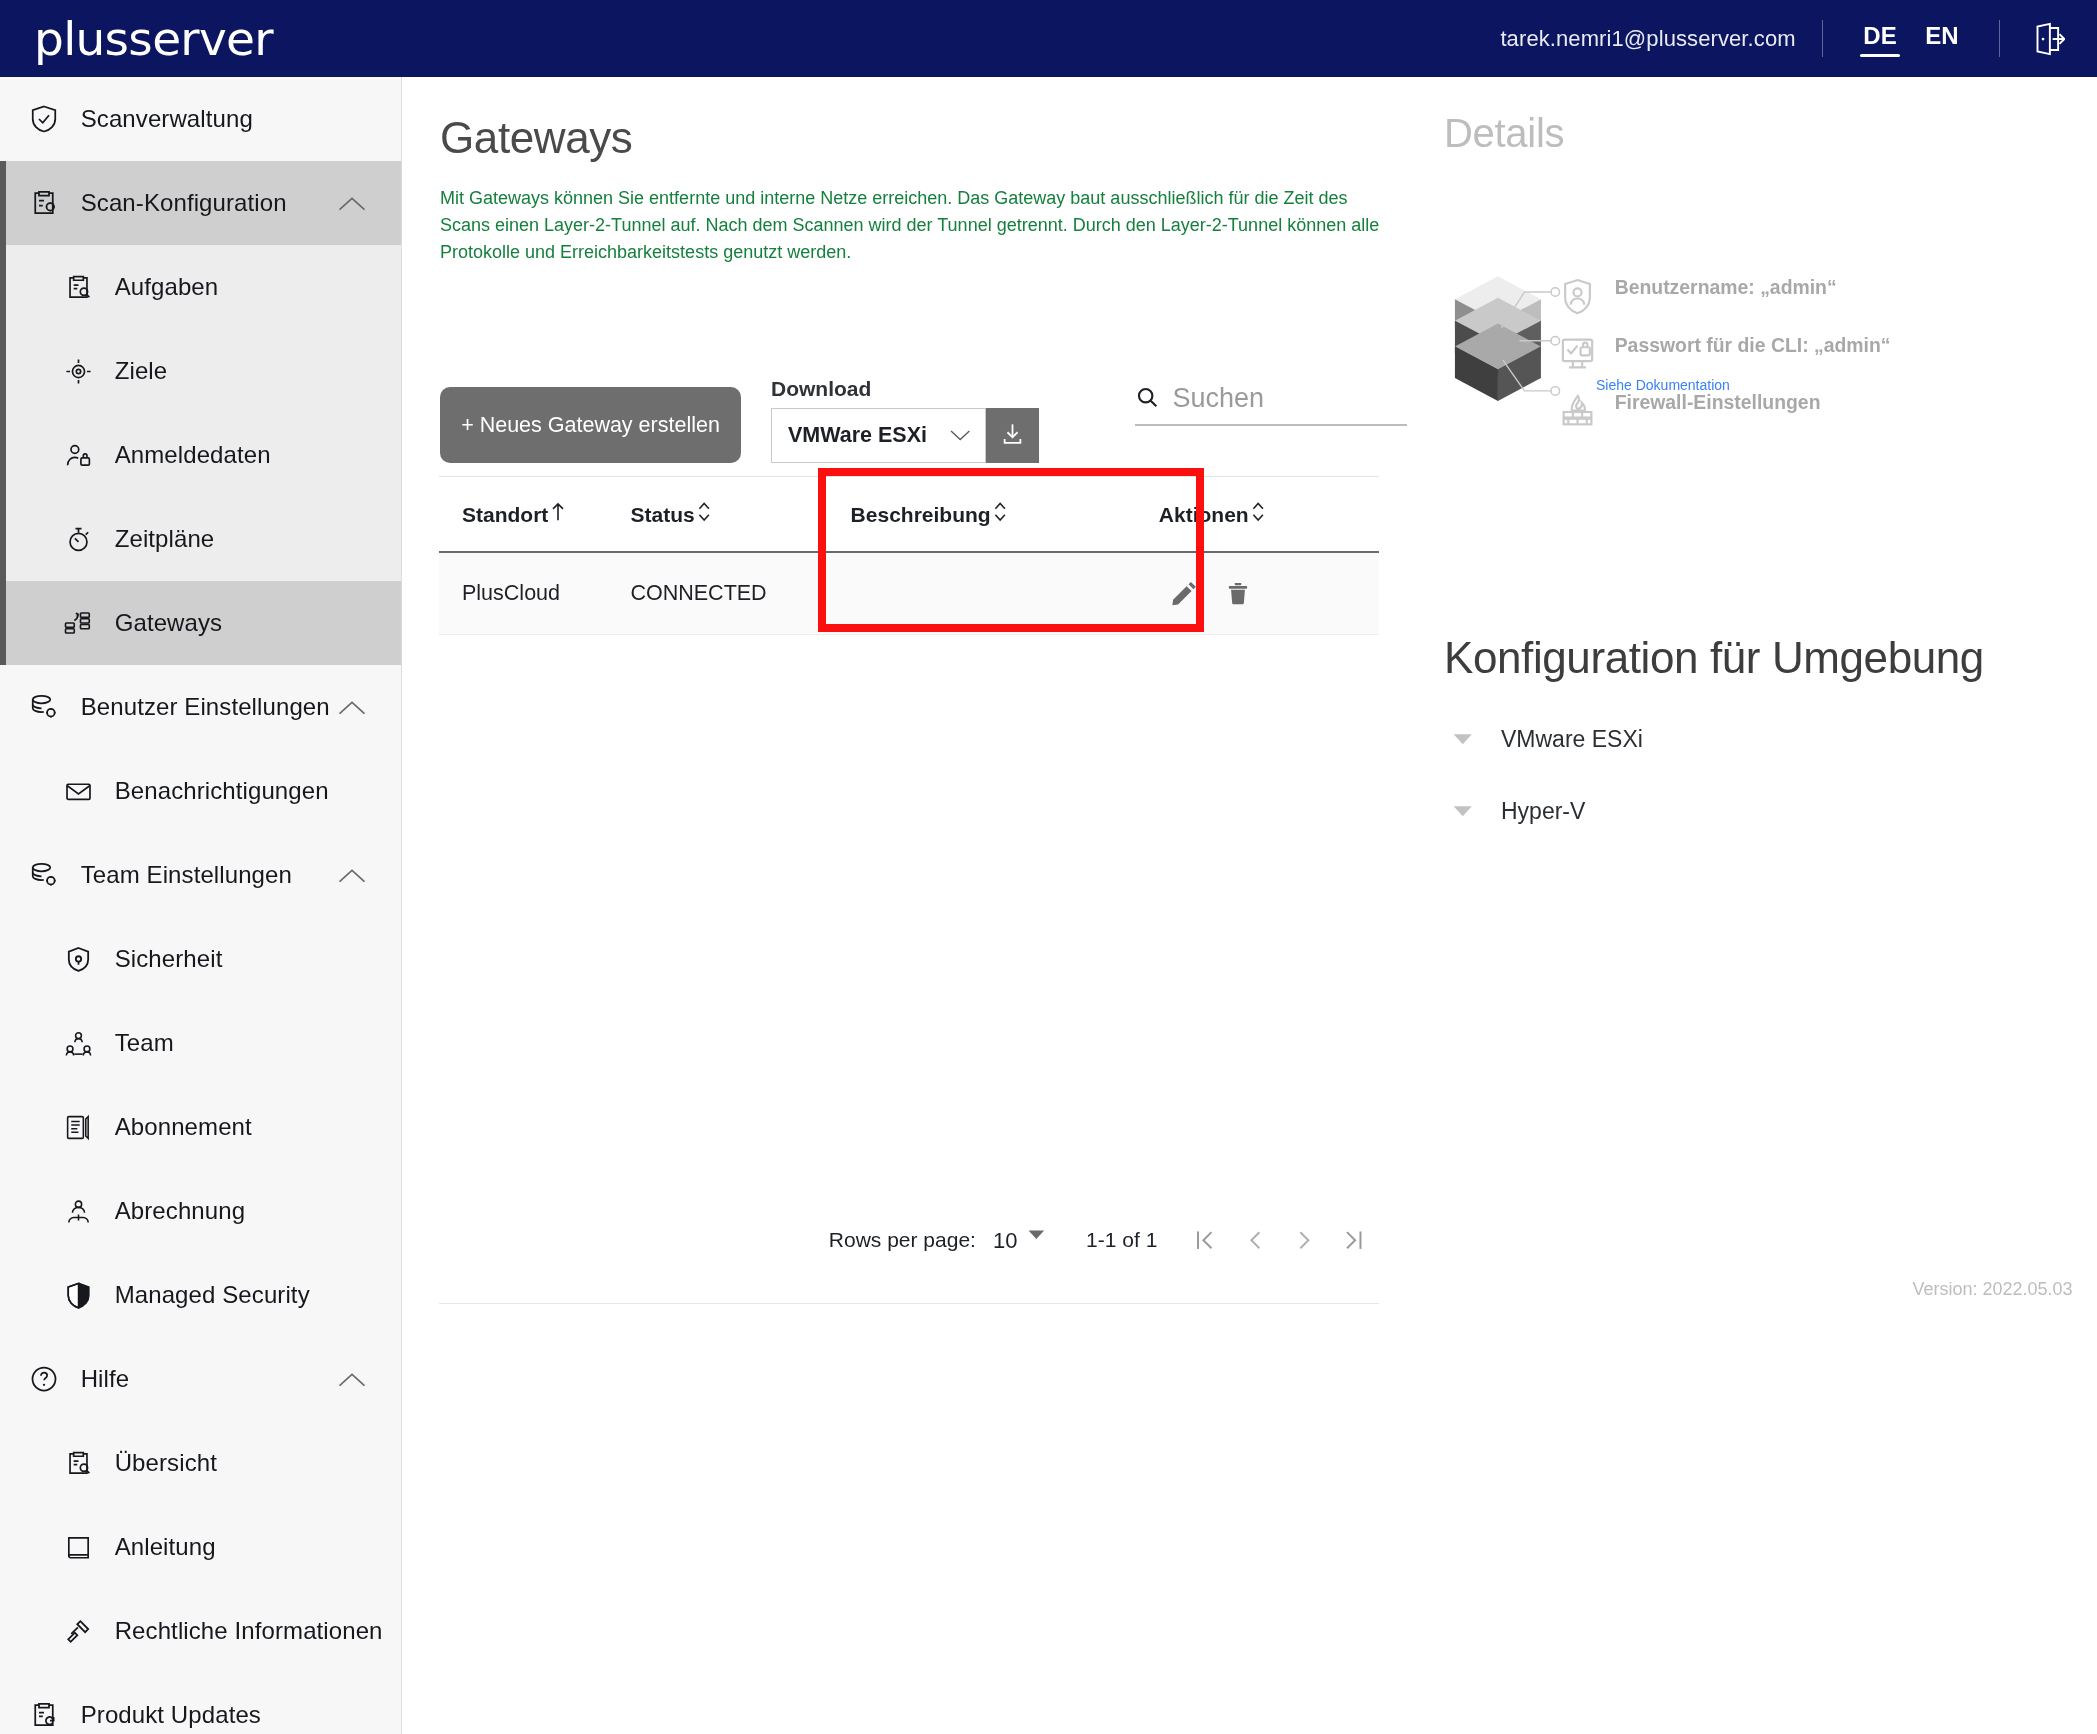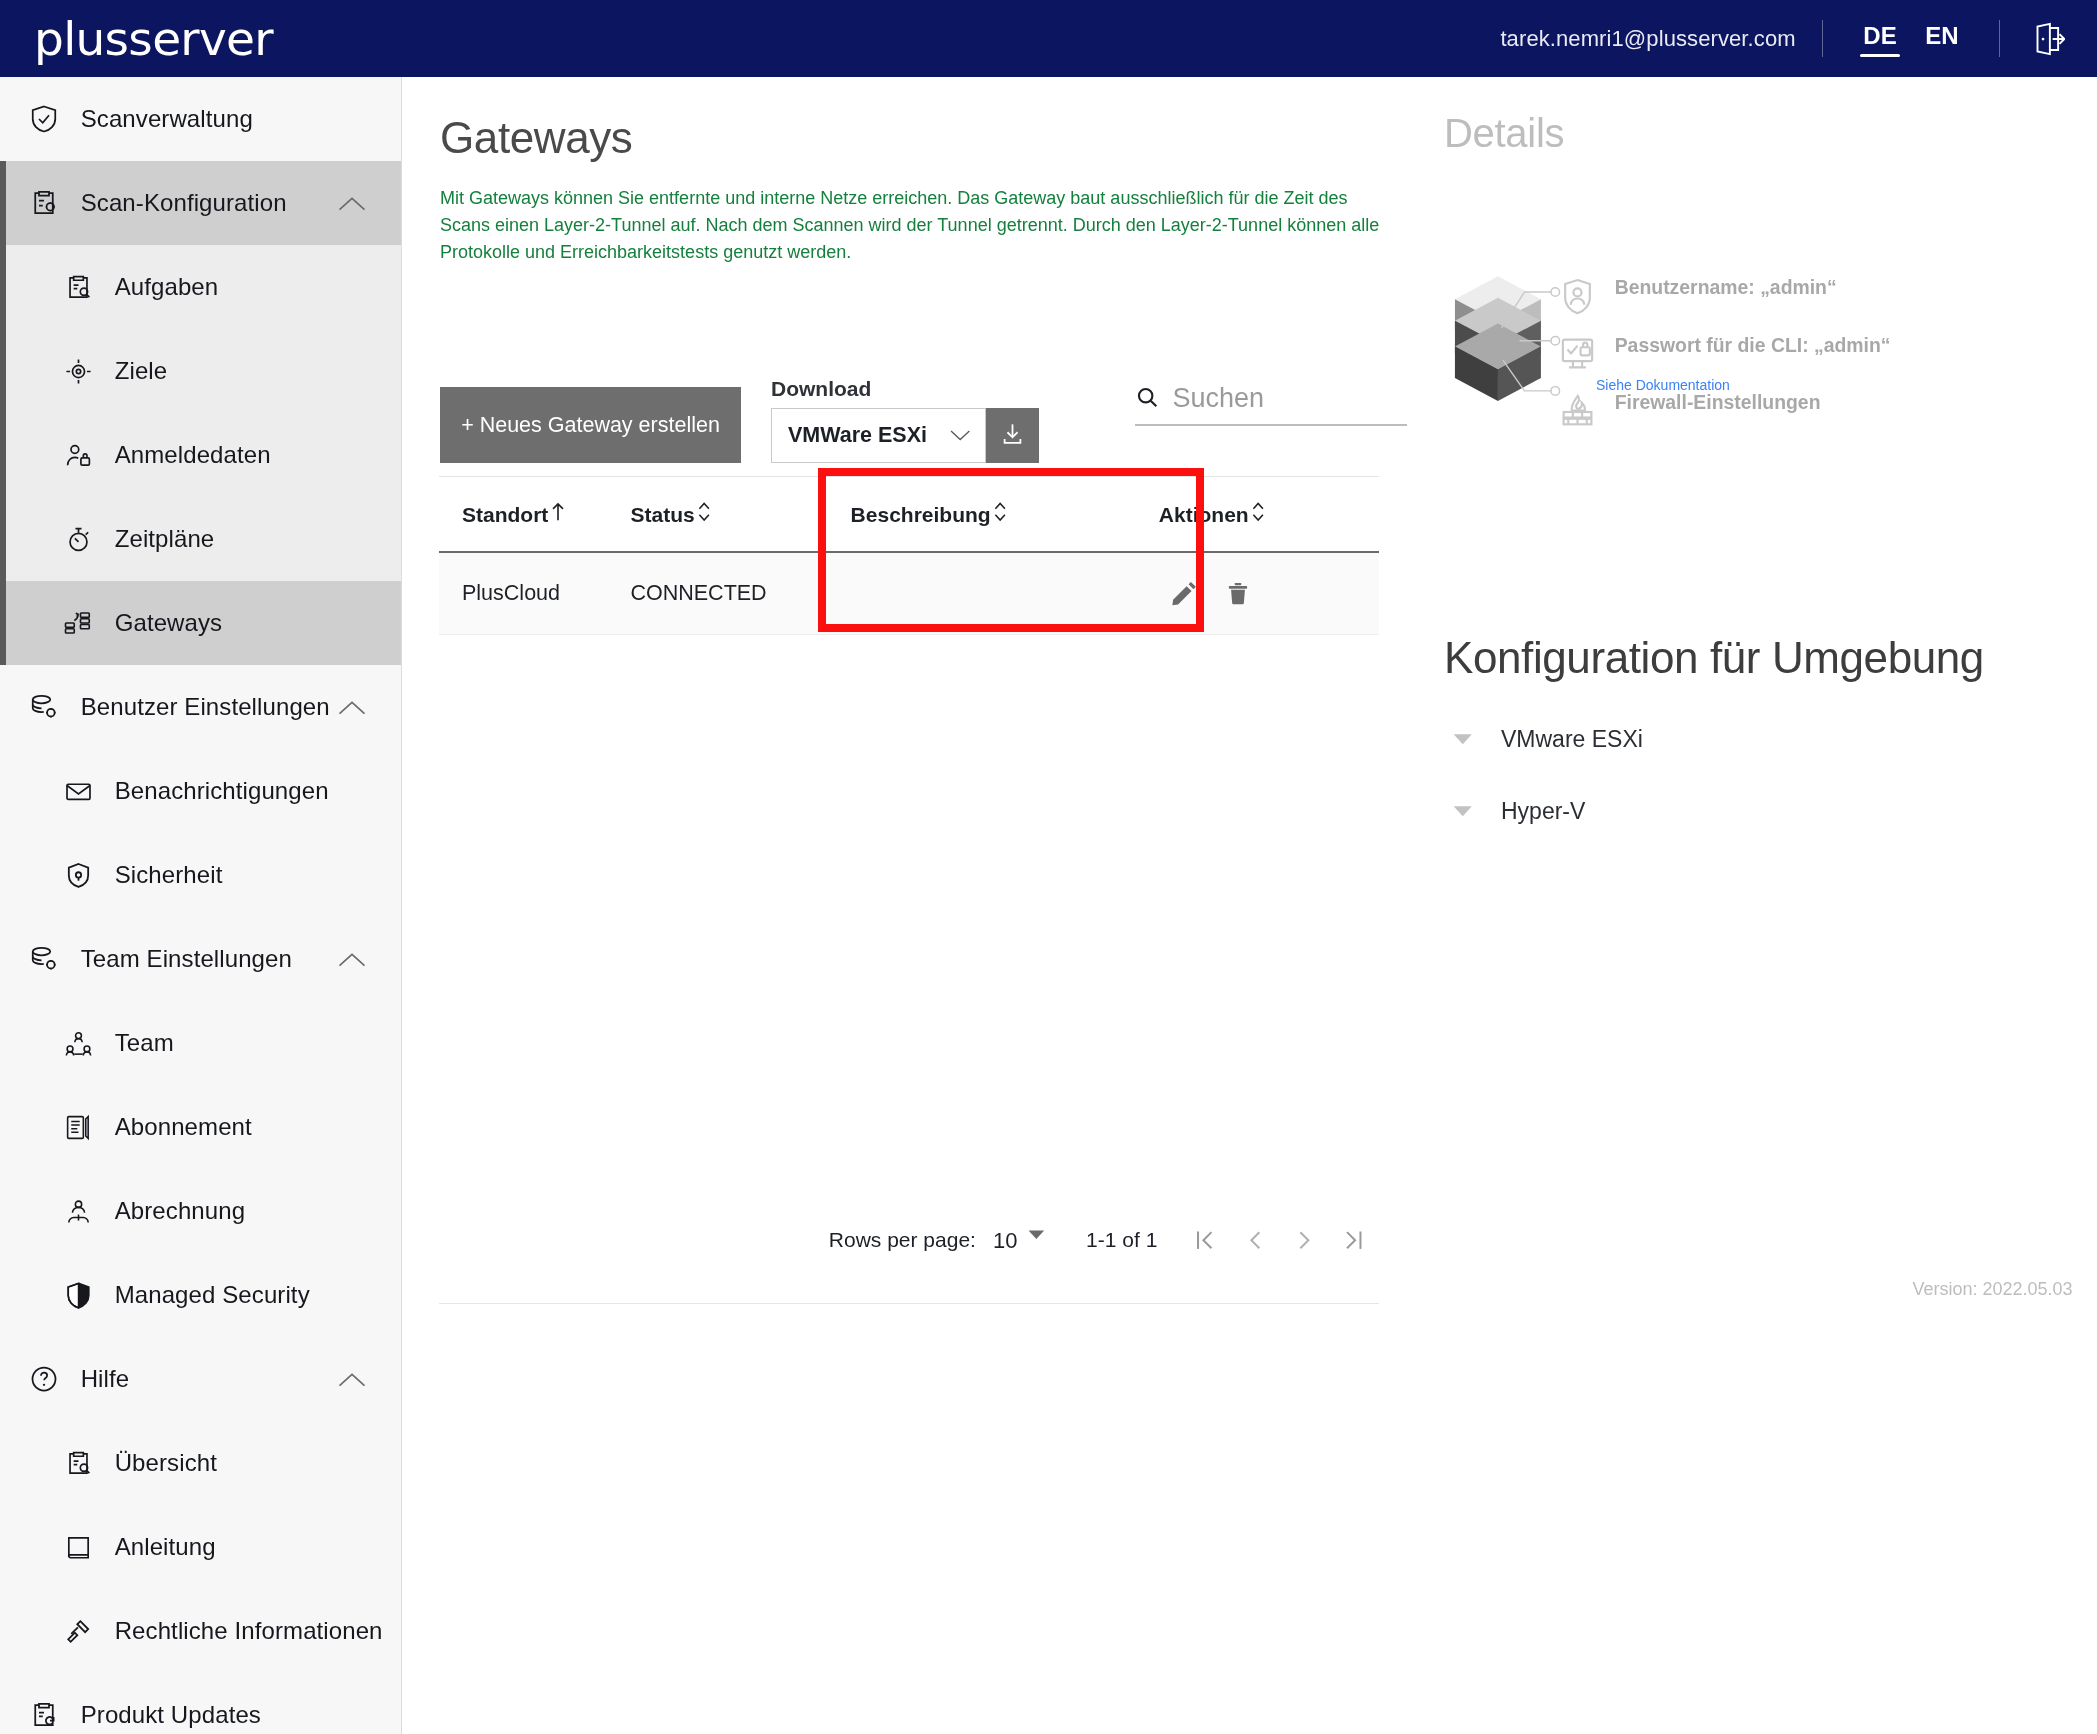--- a/index.html
+++ b/index.html
@@ -96,21 +96,21 @@
     font-size: 18px; line-height: 1.52; color: #15803d;
   }
 
   #toolbar {
     position: absolute; left: 37px; top: 300px;
     display: flex; align-items: flex-end;
   }
   #new-gateway-btn {
     width: 301px; height: 76px;
     background: #6e6e6e; color: #ffffff;
-    border: none; border-radius: 0; cursor: pointer;
+    border: none; border-radius: 10px; cursor: pointer;
     font-family: "Liberation Sans", sans-serif;
     font-size: 21.5px; line-height: 1.35;
     display: flex; align-items: center; justify-content: center;
     text-align: center; padding: 0 14.3px;
   }
   #download-block { margin-left: 30px; }
   #download-label {
     font-size: 21px; color: #2f3237; font-weight: 700; margin-bottom: 7.2px;
   }
   #download-row { display: flex; align-items: stretch; }
@@ -366,47 +366,47 @@
   <div class="nav-item sub">
     <span class="nav-icon">
       <svg width="29" height="29" viewBox="0 0 24 24" fill="none" stroke="#16181d" stroke-width="1.4">
           <rect x="2.5" y="6" width="19" height="12.5" rx="1"></rect>
           <path d="M2.5 7 L12 14 L21.5 7"></path>
         </svg>
     </span>
     <span class="nav-label">Benachrichtigungen</span>
   </div>
 
-  <div class="nav-item sub">
-    <span class="nav-icon">
-      <svg width="29" height="29" viewBox="0 0 24 24" fill="none" stroke="#16181d" stroke-width="1.5">
-          <path d="M12 2.5 L20 5.5 v6.5c0 4.5-3.5 8-8 9.5-4.5-1.5-8-5-8-9.5V5.5z"></path>
-          <circle cx="12" cy="11.5" r="2.2"></circle>
-          <path d="M12 13.7v2.6"></path>
-        </svg>
-    </span>
-    <span class="nav-label">Sicherheit</span>
-  </div>
-
   <div class="nav-item">
     <span class="nav-icon">
       <svg width="30" height="30" viewBox="0 0 24 24" fill="none" stroke="#16181d" stroke-width="1.4">
           <ellipse cx="10" cy="6" rx="7" ry="3"></ellipse>
           <path d="M3 6v7c0 1.6 3.1 3 7 3 .6 0 1.2 0 1.8-.1"></path>
           <path d="M3 10c0 1.6 3.1 3 7 3"></path>
           <circle cx="17.5" cy="16.5" r="3"></circle>
           <path d="M17.5 12.7v1.2M17.5 19.1v1.2M13.7 16.5h1.2M20.1 16.5h1.2"></path>
         </svg>
     </span>
     <span class="nav-label">Team Einstellungen</span>
     <span class="nav-chevron">
       <svg width="30" height="18.7" viewBox="0 0 24 14" fill="none" stroke="#6a6a6a" stroke-width="1.3">
           <path d="M2 12 L12 3 L22 12"></path>
         </svg>
     </span>
+  </div>
+
+  <div class="nav-item sub">
+    <span class="nav-icon">
+      <svg width="29" height="29" viewBox="0 0 24 24" fill="none" stroke="#16181d" stroke-width="1.5">
+          <path d="M12 2.5 L20 5.5 v6.5c0 4.5-3.5 8-8 9.5-4.5-1.5-8-5-8-9.5V5.5z"></path>
+          <circle cx="12" cy="11.5" r="2.2"></circle>
+          <path d="M12 13.7v2.6"></path>
+        </svg>
+    </span>
+    <span class="nav-label">Sicherheit</span>
   </div>
 
   <div class="nav-item sub">
     <span class="nav-icon">
       <svg width="29" height="29" viewBox="0 0 24 24" fill="none" stroke="#16181d" stroke-width="1.3">
           <circle cx="12" cy="5.5" r="2.4"></circle>
           <path d="M9 11c0-1.7 1.3-3 3-3s3 1.3 3 3"></path>
           <circle cx="5" cy="16.5" r="2.4"></circle>
           <path d="M2 22c0-1.7 1.3-3 3-3s3 1.3 3 3"></path>
           <circle cx="19" cy="16.5" r="2.4"></circle>

